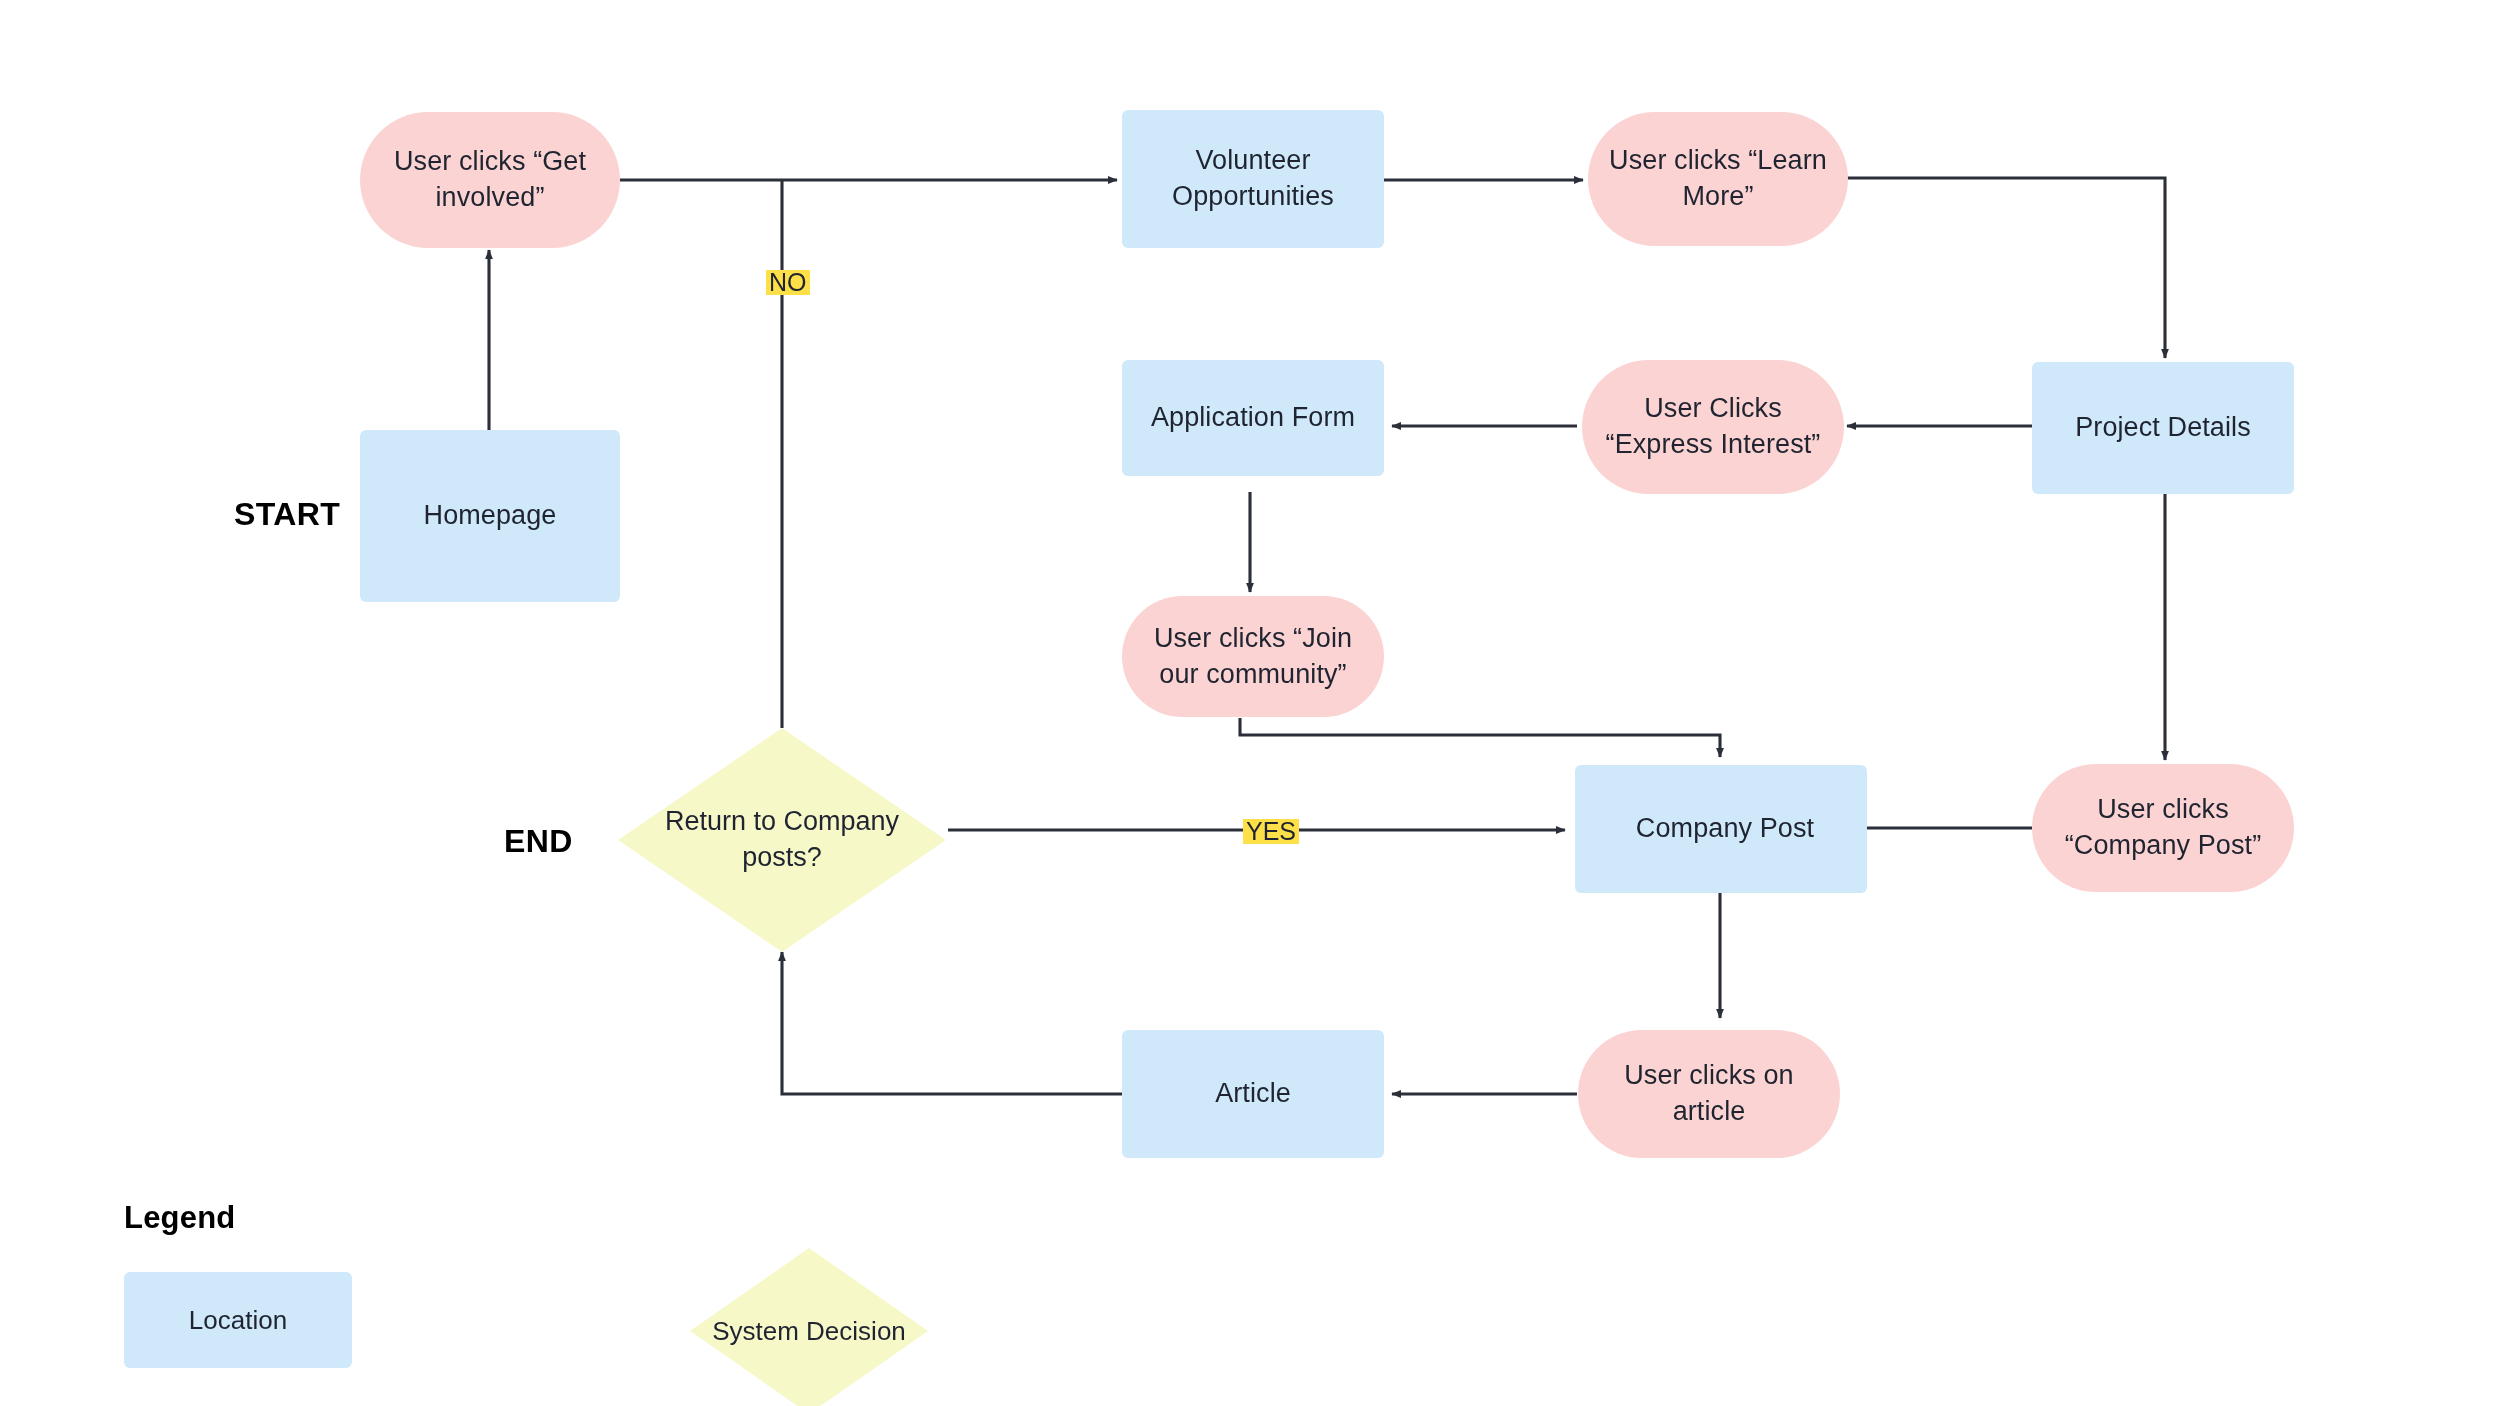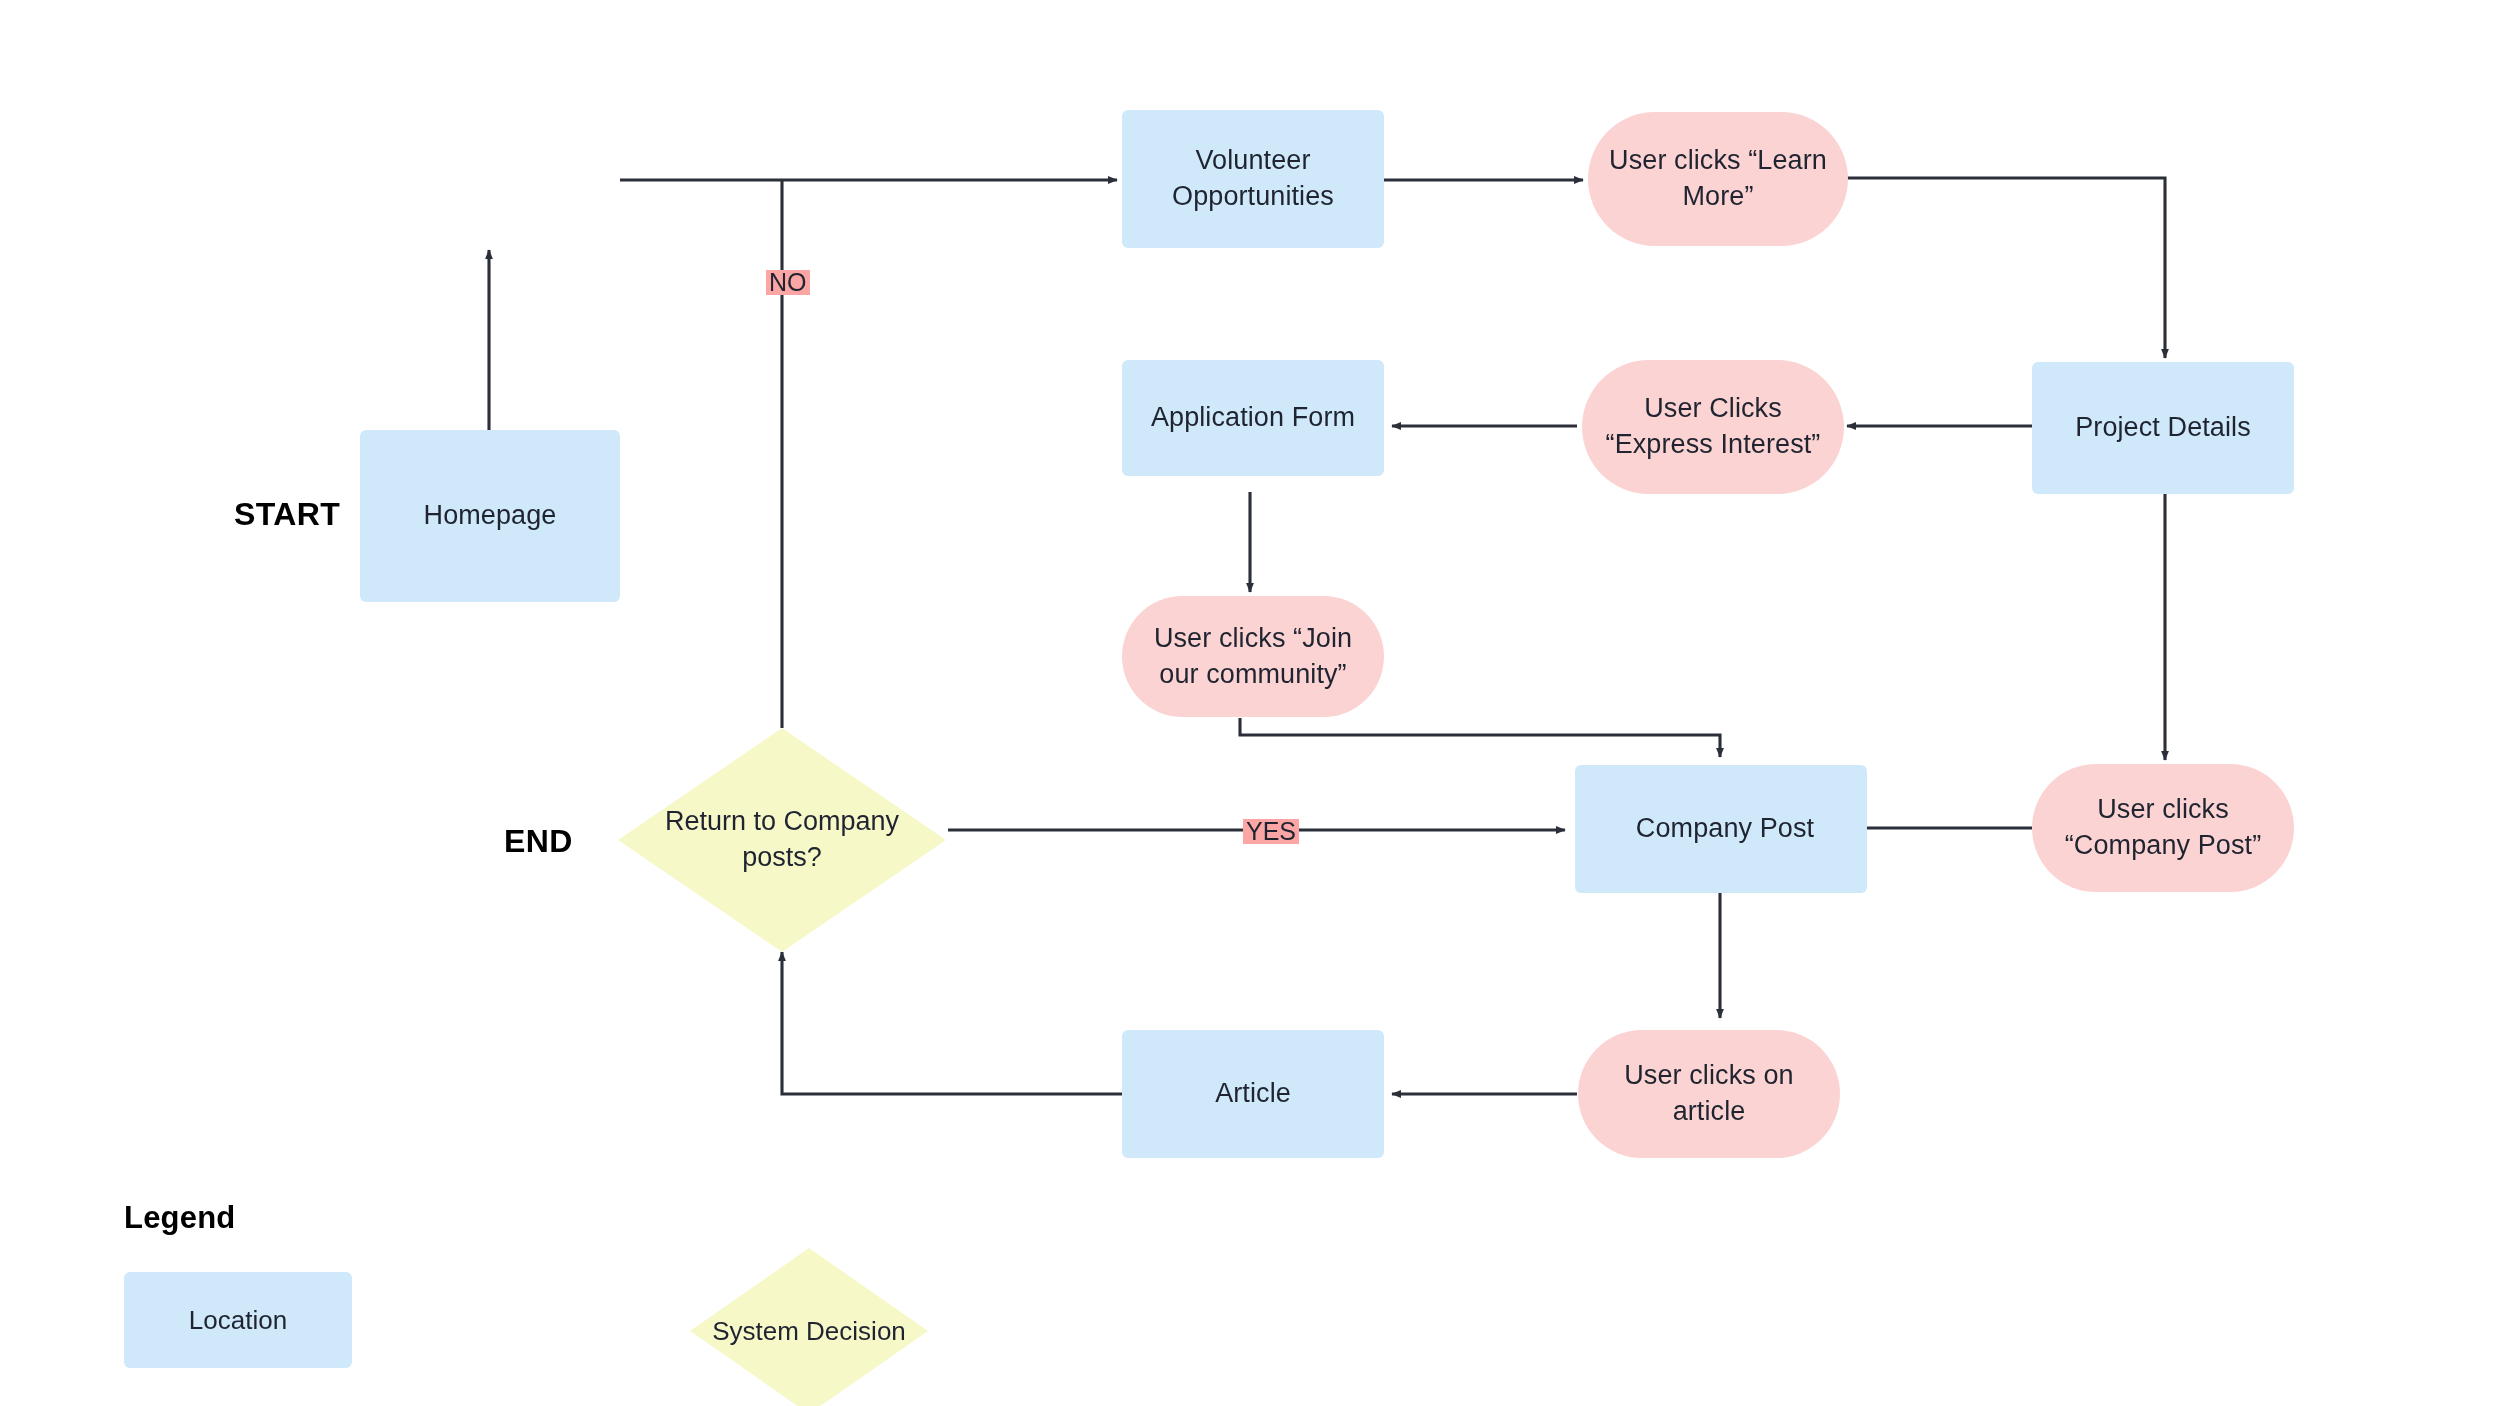--- a/index.html
+++ b/index.html
@@ -82,21 +82,21 @@
     position: absolute;
     font-weight: bold;
     font-size: 32px;
     color: #000000;
     letter-spacing: 0.4px;
   }
   .edge-label {
     position: absolute;
     font-size: 25px;
     color: #1f2430;
-    background: #fca5a5;
+    background: #fde047;
     padding: 0 3px;
     line-height: 1;
   }
   .legend-title {
     position: absolute;
     font-weight: bold;
     font-size: 31px;
     color: #000000;
     letter-spacing: 0.2px;
   }
@@ -169,20 +169,24 @@
       <path d="M1122,1094 L782,1094 L782,952" marker-end="url(#arrow)"></path>
     </g>
   </svg>
 
   <div class="marker" style="left:234px; top:496px;">START</div>
   <div class="marker" style="left:504px; top:823px;">END</div>
 
   <div class="edge-label" style="left:766px; top:270px;">NO</div>
   <div class="edge-label" style="left:1243px; top:819px;">YES</div>
 
+  <div class="node pill" style="left:360px; top:112px; width:260px; height:136px;">
+    <span class="label">User clicks “Get
+involved”</span>
+  </div>
 
   <div class="node loc" style="left:360px; top:430px; width:260px; height:172px;">
     <span class="label">Homepage</span>
   </div>
 
   <div class="node loc" style="left:1122px; top:110px; width:262px; height:138px;">
     <span class="label">Volunteer
 Opportunities</span>
   </div>
 

